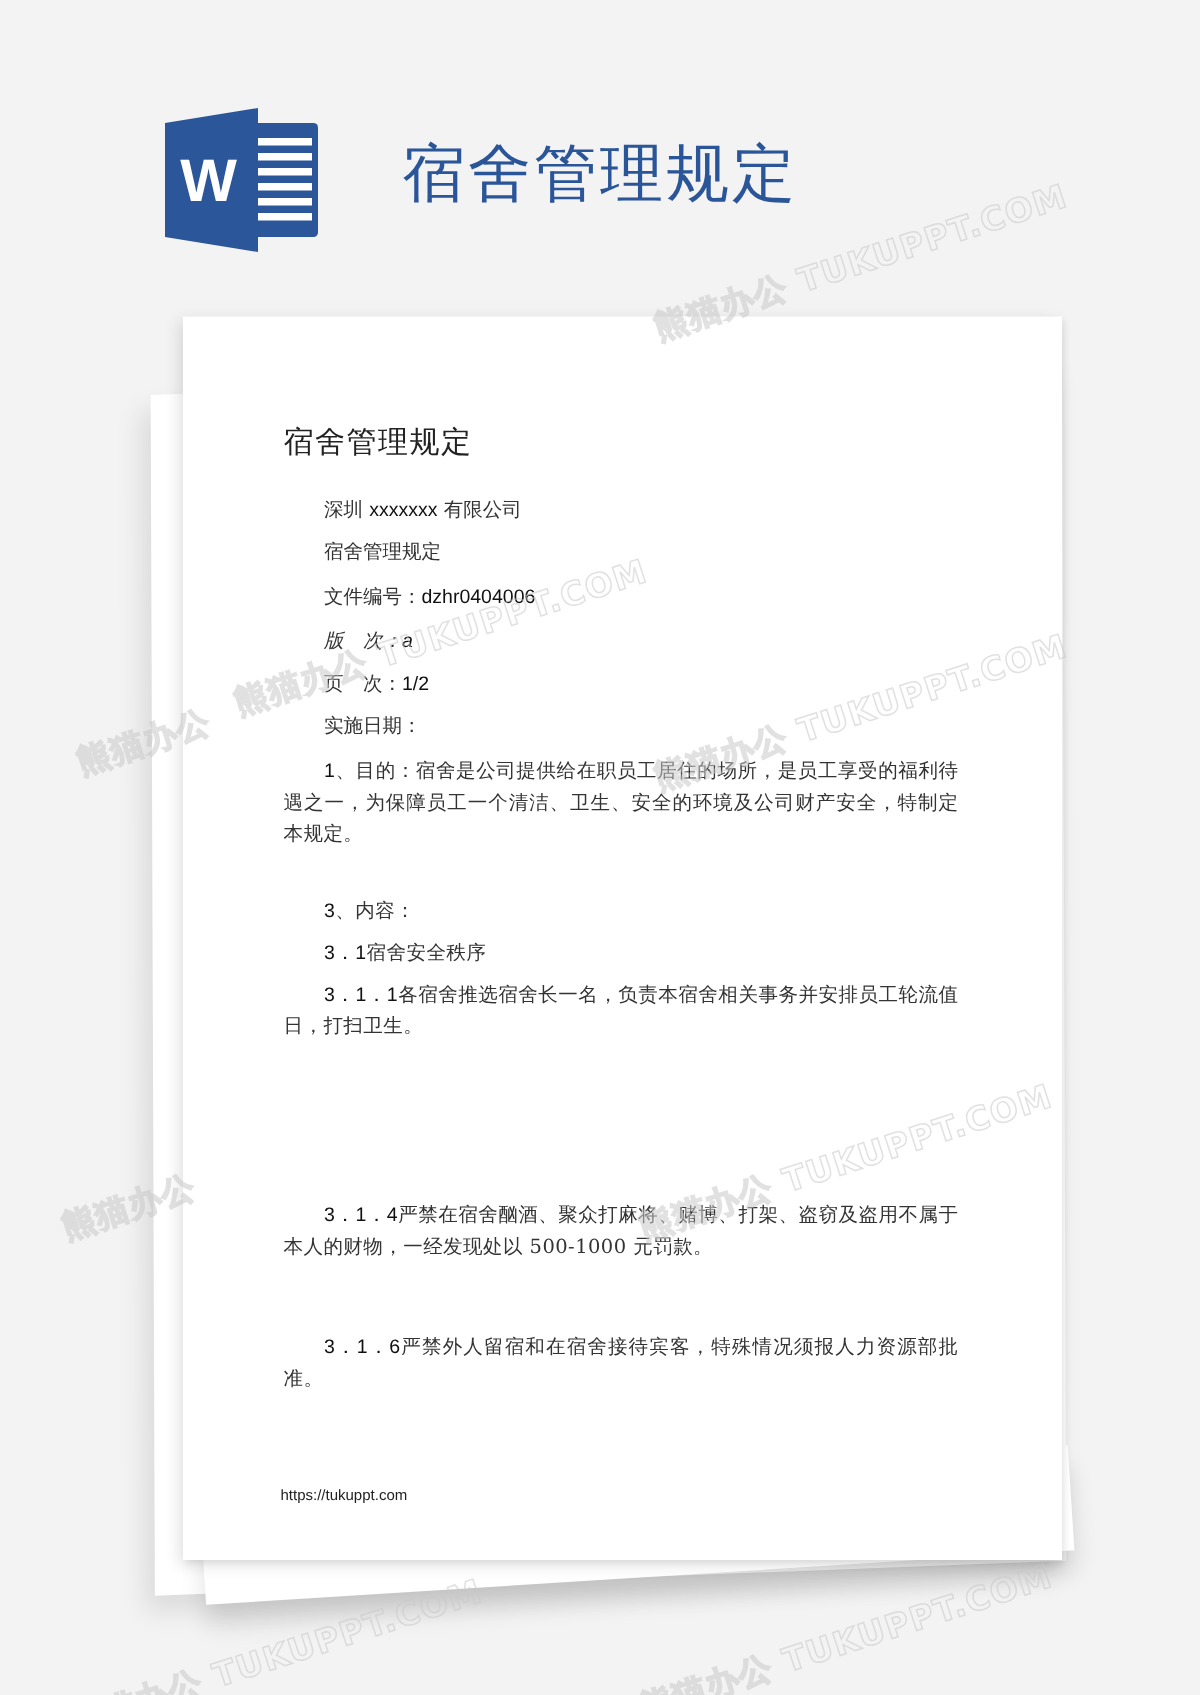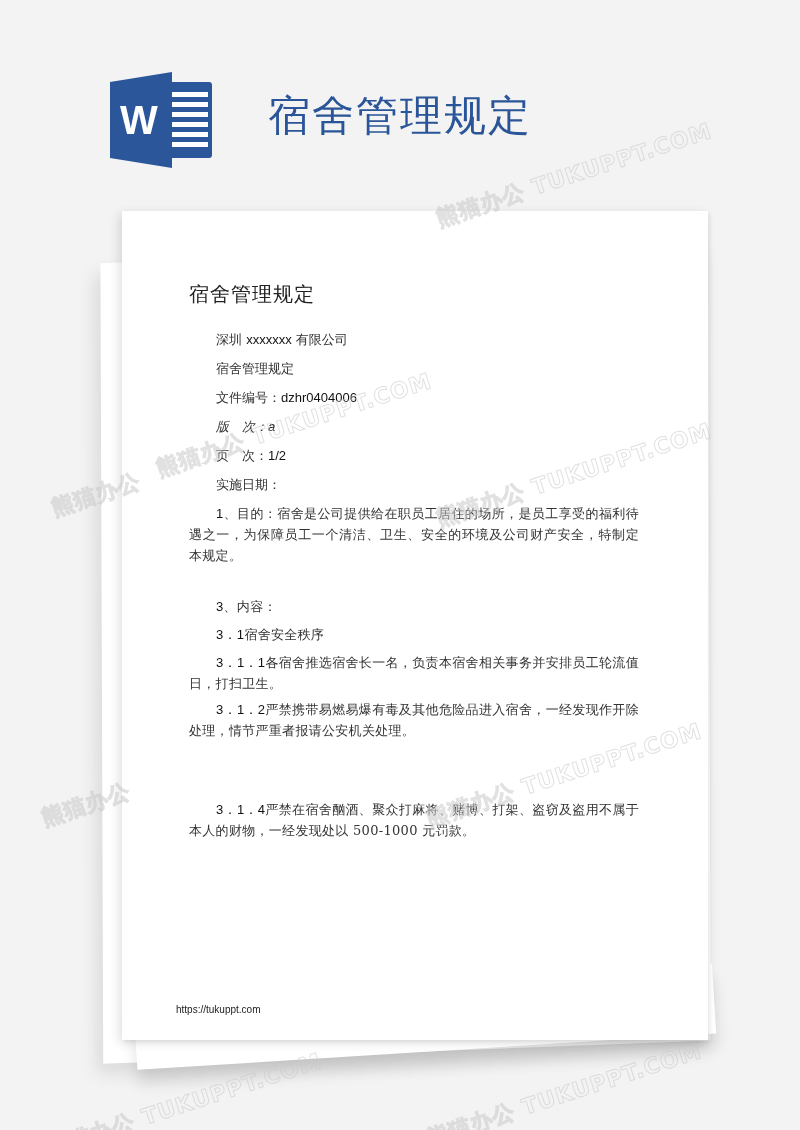--- a/index.html
+++ b/index.html
@@ -119,26 +119,25 @@
       text-indent: 27px;
       text-align: justify;
       letter-spacing: 0.3px;
     }
     .para .num {
       font-family: "Liberation Sans", "DejaVu Sans", sans-serif;
       color: #111;
     }
     .footer-url {
       position: absolute;
-      left: 54px;
+      left: 65px;
       top: 781px;
       font-family: "Liberation Sans", "DejaVu Sans", sans-serif;
       font-size: 10px;
       color: #222;
-      margin-top: 12px;
     }
   </style>
 </head>
 <body>
 
 <div class="header">
   <svg class="word-icon" viewBox="0 0 106 96">
     <rect x="52" y="10" width="50" height="76" rx="3" fill="#2b579a"></rect>
     <rect x="58" y="20" width="40" height="5" fill="#ffffff"></rect>
     <rect x="58" y="30" width="40" height="5" fill="#ffffff"></rect>
@@ -182,25 +181,25 @@
   </div>
   <div class="para" style="top:385px;">
     <span class="num">3</span><span>、内容：</span>
   </div>
   <div class="para" style="top:413px;">
     <span class="num">3．1</span><span>宿舍安全秩序</span>
   </div>
   <div class="para" style="top:441px;">
     <span class="num">3．1．1</span><span>各宿舍推选宿舍长一名，负责本宿舍相关事务并安排员工轮流值日，打扫卫生。</span>
   </div>
-  <div class="para" style="top:488px;">
-    <span class="num">3．1．2</span><span>严禁携带易燃易爆有毒及其他危险品进入宿舍，一经发现作开除处理，情节严重者报请公安机关处理。</span>
-  </div>
   <div class="para" style="top:588px;">
     <span class="num">3．1．4</span><span>严禁在宿舍酗酒、聚众打麻将、赌博、打架、盗窃及盗用不属于本人的财物，一经发现处以 500-1000 元罚款。</span>
+  </div>
+  <div class="para" style="top:676px;">
+    <span class="num">3．1．6</span><span>严禁外人留宿和在宿舍接待宾客，特殊情况须报人力资源部批准。</span>
   </div>
 
   <div class="footer-url">https://tukuppt.com</div>
 </div>
 
 <div class="watermark" style="left:430px; top:160px;">熊猫办公 TUKUPPT.COM</div>
 <div class="watermark" style="left:150px; top:410px;">熊猫办公 TUKUPPT.COM</div>
 <div class="watermark" style="left:430px; top:460px;">熊猫办公 TUKUPPT.COM</div>
 <div class="watermark" style="left:420px; top:760px;">熊猫办公 TUKUPPT.COM</div>
 <div class="watermark" style="left:40px; top:790px;">熊猫办公</div>

